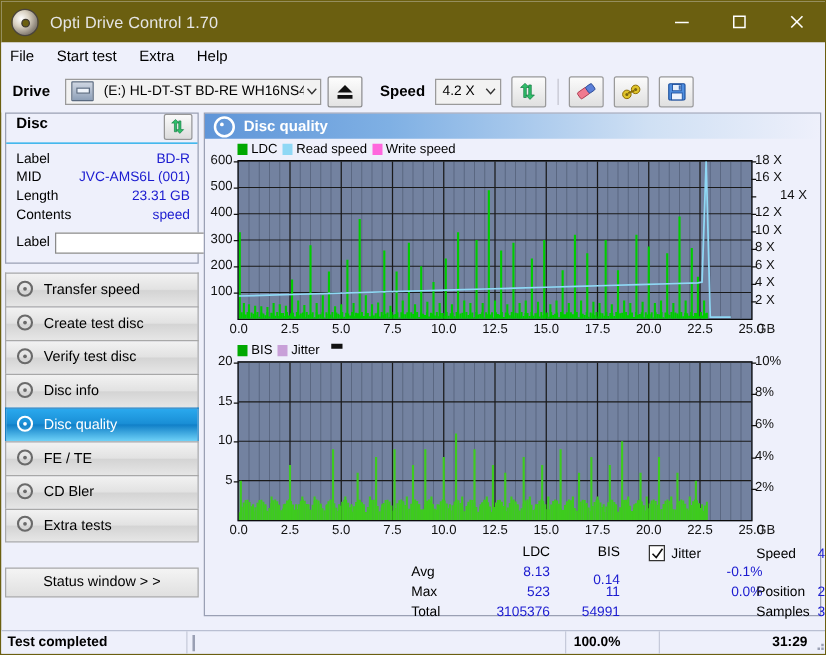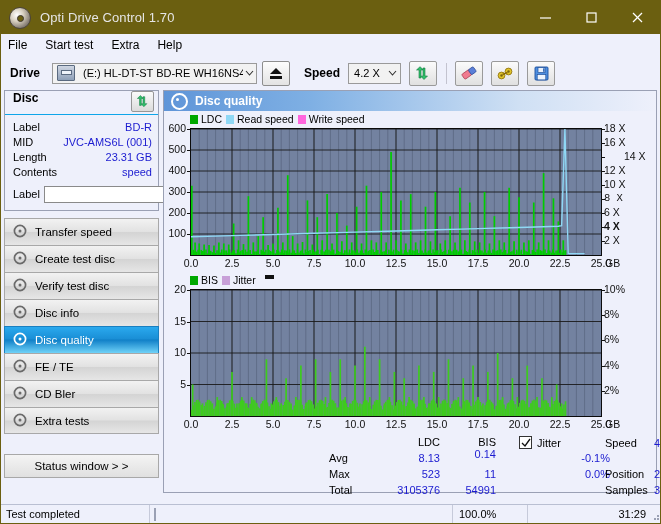--- a/index.html
+++ b/index.html
@@ -172,21 +172,21 @@
     display:flex;align-items:center;justify-content:center;box-sizing:border-box;
   }
   .chk svg{display:block;}
 
   
   .statusbar{
     position:absolute;left:0;bottom:0;width:661px;height:19px;
     background:#eef0fb;border-top:1px solid #b9bfd2;display:flex;align-items:center;
     box-sizing:border-box;font-size:11px;
   }
-  .sb-cell{height:19px;display:flex;align-items:center;box-sizing:border-box;}
+  .sb-cell{height:19px;display:flex;align-items:center;box-sizing:border-box;font-weight:bold;}
   .sb-text{padding-left:5px;width:148px;}
   .sb-prog-wrap{width:303px;padding:2px 4px;box-sizing:border-box;border-left:1px solid #c6cada;}
   .sb-prog{height:13px;background:#e8e8f2;border:1px solid #9aa0b4;box-sizing:border-box;position:relative;}
   .sb-prog .fill{position:absolute;left:0;top:0;height:100%;background:#00b000;}
   .sb-pct{width:75px;padding-left:6px;border-left:1px solid #c6cada;}
   .sb-time{flex:1 1 auto;justify-content:flex-end;padding-right:16px;border-left:1px solid #c6cada;}
   .grip{position:absolute;right:3px;bottom:3px;width:10px;height:10px;}
   .grip i{position:absolute;width:2px;height:2px;background:#9aa0b4;}
 </style>
 </head>
@@ -834,25 +834,25 @@
             <div class="axr" style="left: 440px; top: 11px;">18 X</div>
             <div class="tick" style="left: 437px; top: 18px; width: 4px; height: 1px;"></div>
             <div class="axr" style="left: 440px; top: 25px;">16 X</div>
             <div class="tick" style="left: 437px; top: 32px; width: 4px; height: 1px;"></div>
             <div class="axr" style="left: 460px; top: 39px;">14 X</div>
             <div class="tick" style="left: 437px; top: 46px; width: 4px; height: 1px;"></div>
             <div class="axr" style="left: 440px; top: 53px;">12 X</div>
             <div class="tick" style="left: 437px; top: 60px; width: 4px; height: 1px;"></div>
             <div class="axr" style="left: 440px; top: 67px;">10 X</div>
             <div class="tick" style="left: 437px; top: 74px; width: 4px; height: 1px;"></div>
-            <div class="axr" style="left: 440px; top: 81px; font-family: Liberation Mono, monospace;">8 X</div>
+            <div class="axr" style="left: 440px; top: 81px;">8 X</div>
             <div class="tick" style="left: 437px; top: 88px; width: 4px; height: 1px;"></div>
             <div class="axr" style="left: 440px; top: 95px;">6 X</div>
             <div class="tick" style="left: 437px; top: 102px; width: 4px; height: 1px;"></div>
-            <div class="axr" style="left: 440px; top: 109px; font-weight: bold;">4 X</div>
+            <div class="axr" style="left: 440px; top: 109px;">4 X</div>
             <div class="tick" style="left: 437px; top: 116px; width: 4px; height: 1px;"></div>
             <div class="axr" style="left: 440px; top: 123px;">2 X</div>
             <div class="tick" style="left: 437px; top: 130px; width: 4px; height: 1px;"></div>
           </div>
         <div id="topBotTicks">
             <div class="axb" style="top: 146px; left: 13px; width: 28px; text-align: center;">0.0</div>
             <div class="axb" style="top: 146px; left: 54px; width: 28px; text-align: center;">2.5</div>
             <div class="axb" style="top: 146px; left: 95px; width: 28px; text-align: center;">5.0</div>
             <div class="axb" style="top: 146px; left: 136px; width: 28px; text-align: center;">7.5</div>
             <div class="axb" style="top: 146px; left: 177px; width: 28px; text-align: center;">10.0</div>
@@ -1286,21 +1286,21 @@
             <div class="axb" style="top: 307px; left: 423px; width: 28px; text-align: center;">25.0</div>
             <div class="axb" style="top: 307px; left: 441px;">GB</div>
           </div>
 
         <div class="stats">
           <div class="st-lbl" style="left:230px;top:325px;width:46px;text-align:right;font-weight:normal;">LDC</div>
           <div class="st-lbl" style="left:296px;top:325px;width:36px;text-align:right;">BIS</div>
 
           <div class="st-lbl" style="left:165px;top:341px;">Avg</div>
           <div class="st-val" style="left:230px;top:341px;width:46px;">8.13</div>
-          <div class="st-val" style="left:296px;top:337px;width:36px;">0.14</div>
+          <div class="st-val" style="left:296px;top:347px;width:36px;">0.14</div>
           <div class="st-val" style="left:390px;top:341px;width:56px;">-0.1%</div>
 
           <div class="st-lbl" style="left:165px;top:357px;">Max</div>
           <div class="st-val" style="left:230px;top:357px;width:46px;">523</div>
           <div class="st-val" style="left:296px;top:357px;width:36px;">11</div>
           <div class="st-val" style="left:390px;top:357px;width:56px;">0.0%</div>
 
           <div class="st-lbl" style="left:165px;top:373px;">Total</div>
           <div class="st-val" style="left:218px;top:373px;width:58px;">3105376</div>
           <div class="st-val" style="left:288px;top:373px;width:44px;">54991</div>

